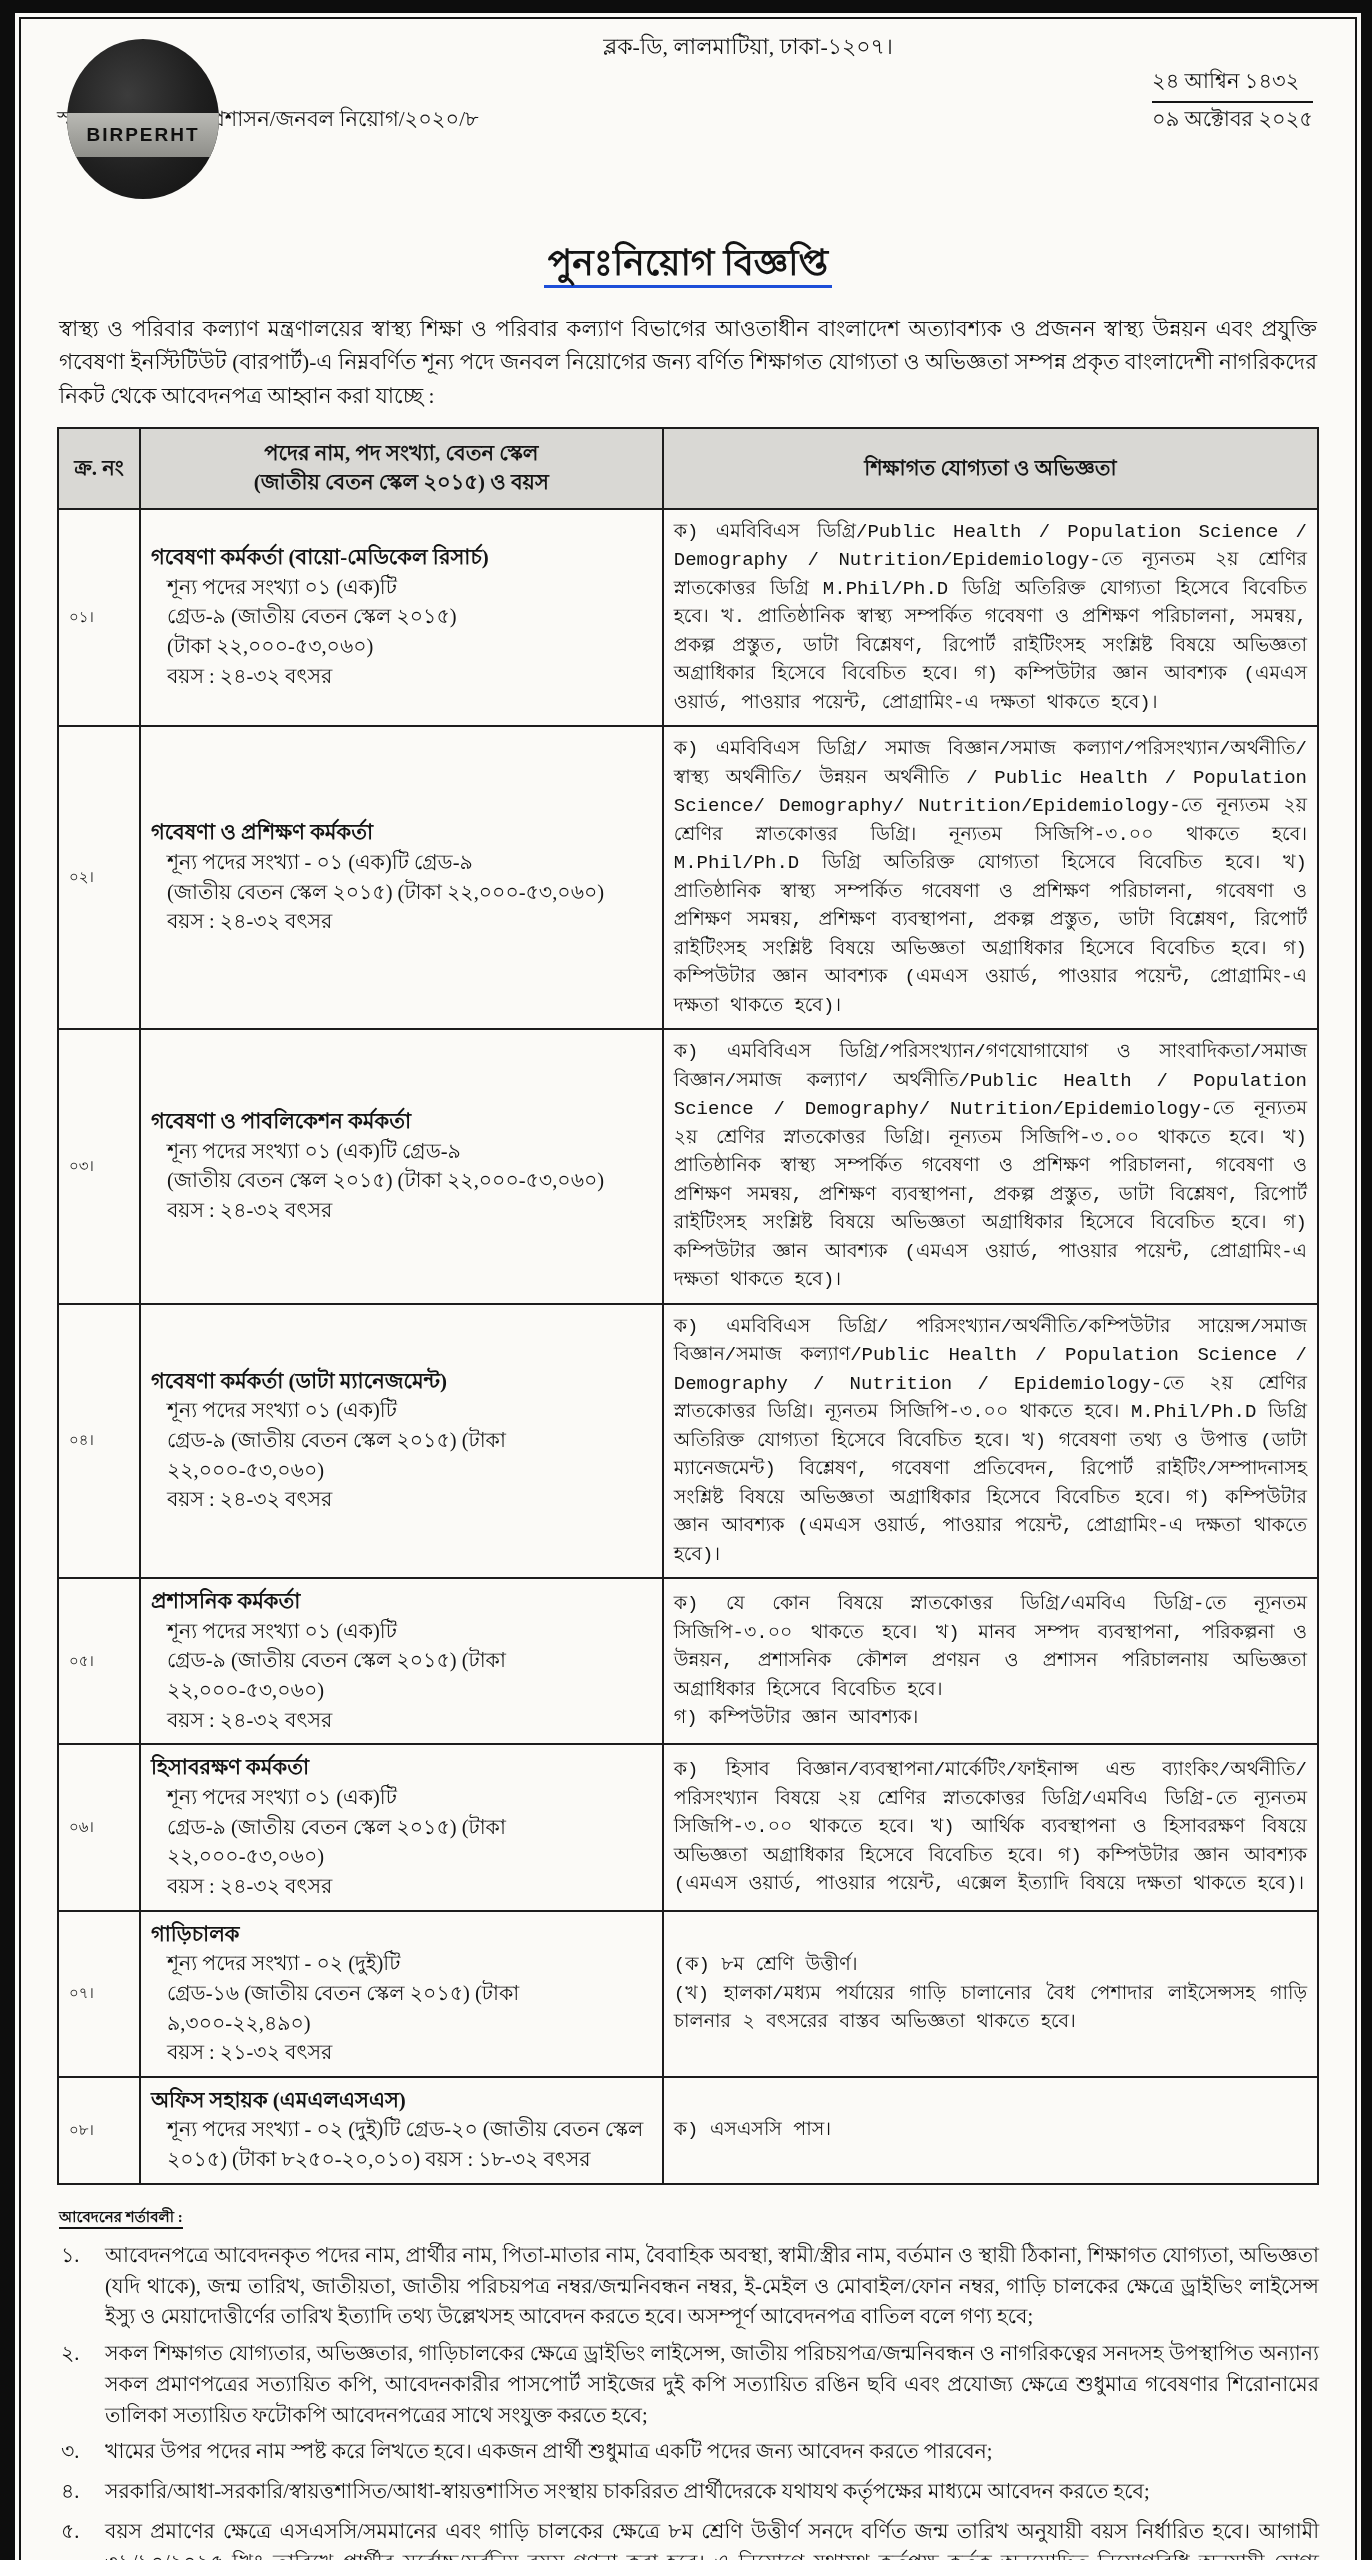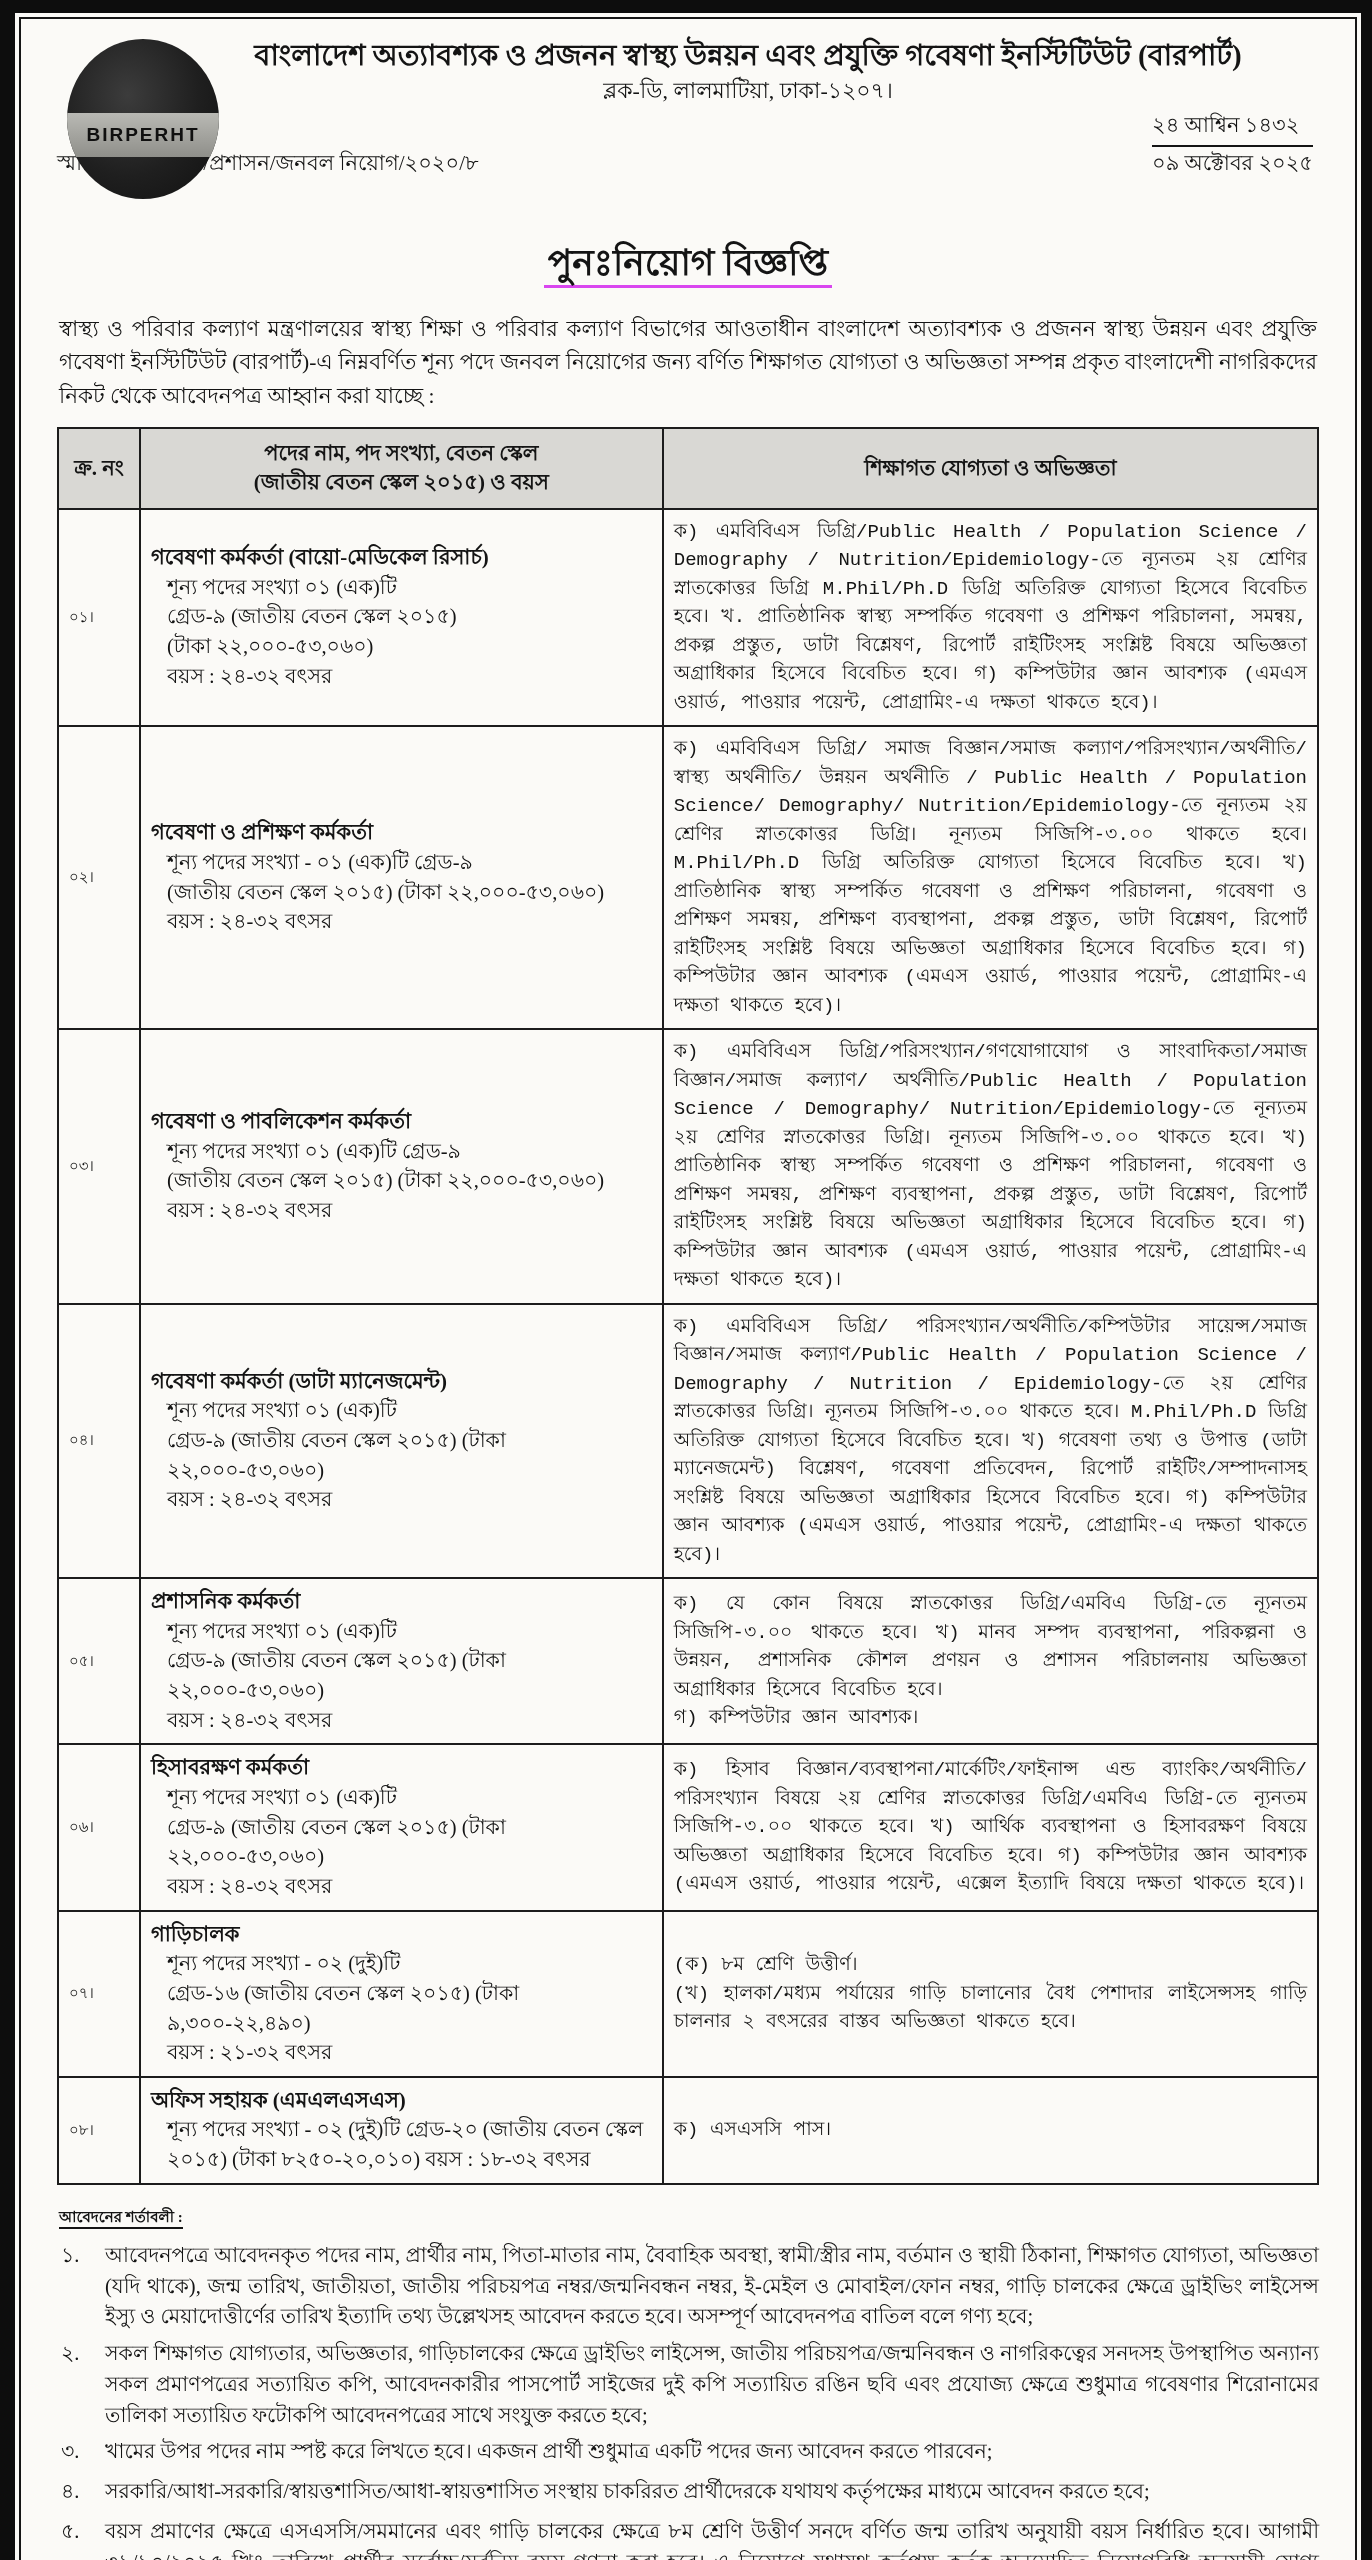--- a/index.html
+++ b/index.html
@@ -43,21 +43,21 @@
   .addr{ text-align:center; font-size:22px; line-height:1.45; padding-left:120px;}
   .meta-row{display:flex; justify-content:space-between; align-items:flex-end; margin-top:2px;}
   .memo{font-size:21px; padding-top:14px;}
   .date-block{font-size:21px; text-align:left; margin-right:6px;}
   .date-top{border-bottom:2px solid #141414; padding-bottom:1px;}
   
   .notice-title{
     text-align:center; font-size:36px; font-weight:bold;
     margin:26px 0 18px 0;
   }
-  .notice-title span{border-bottom:3px solid #d946ef; padding:0 4px 2px 4px;}
+  .notice-title span{border-bottom:3px solid #1d4ed8; padding:0 4px 2px 4px;}
   .intro{font-size:21.5px; line-height:1.55; text-align:justify; margin:0 2px 14px 2px;}
   
   table.jobs{
     width:100%; border-collapse:collapse; table-layout:fixed;
     font-size:20px;
   }
   table.jobs th, table.jobs td{
     border:2px solid #1c1c1c; vertical-align:middle;
     padding:8px 10px; box-sizing:border-box;
   }
@@ -84,21 +84,20 @@
 </head>
 <body>
 
 <div class="page">
   <div class="inner">
 
     <div class="header">
       <div class="logo">
         <div class="logo-band">BIRPERHT</div>
       </div>
-      <div class="org-name">বাংলাদেশ অত্যাবশ্যক ও প্রজনন স্বাস্থ্য উন্নয়ন এবং প্রযুক্তি গবেষণা ইনস্টিটিউট (বারপার্ট)</div>
       <div class="addr">ব্লক-ডি, লালমাটিয়া, ঢাকা-১২০৭।</div>
       <div class="meta-row">
         <div class="memo">স্মারক নং-বারপার্ট/প্রশাসন/জনবল নিয়োগ/২০২০/৮</div>
         <div class="date-block">
           <div class="date-top">২৪ আশ্বিন ১৪৩২</div>
           <div>০৯ অক্টোবর ২০২৫</div>
         </div>
       </div>
     </div>
 

